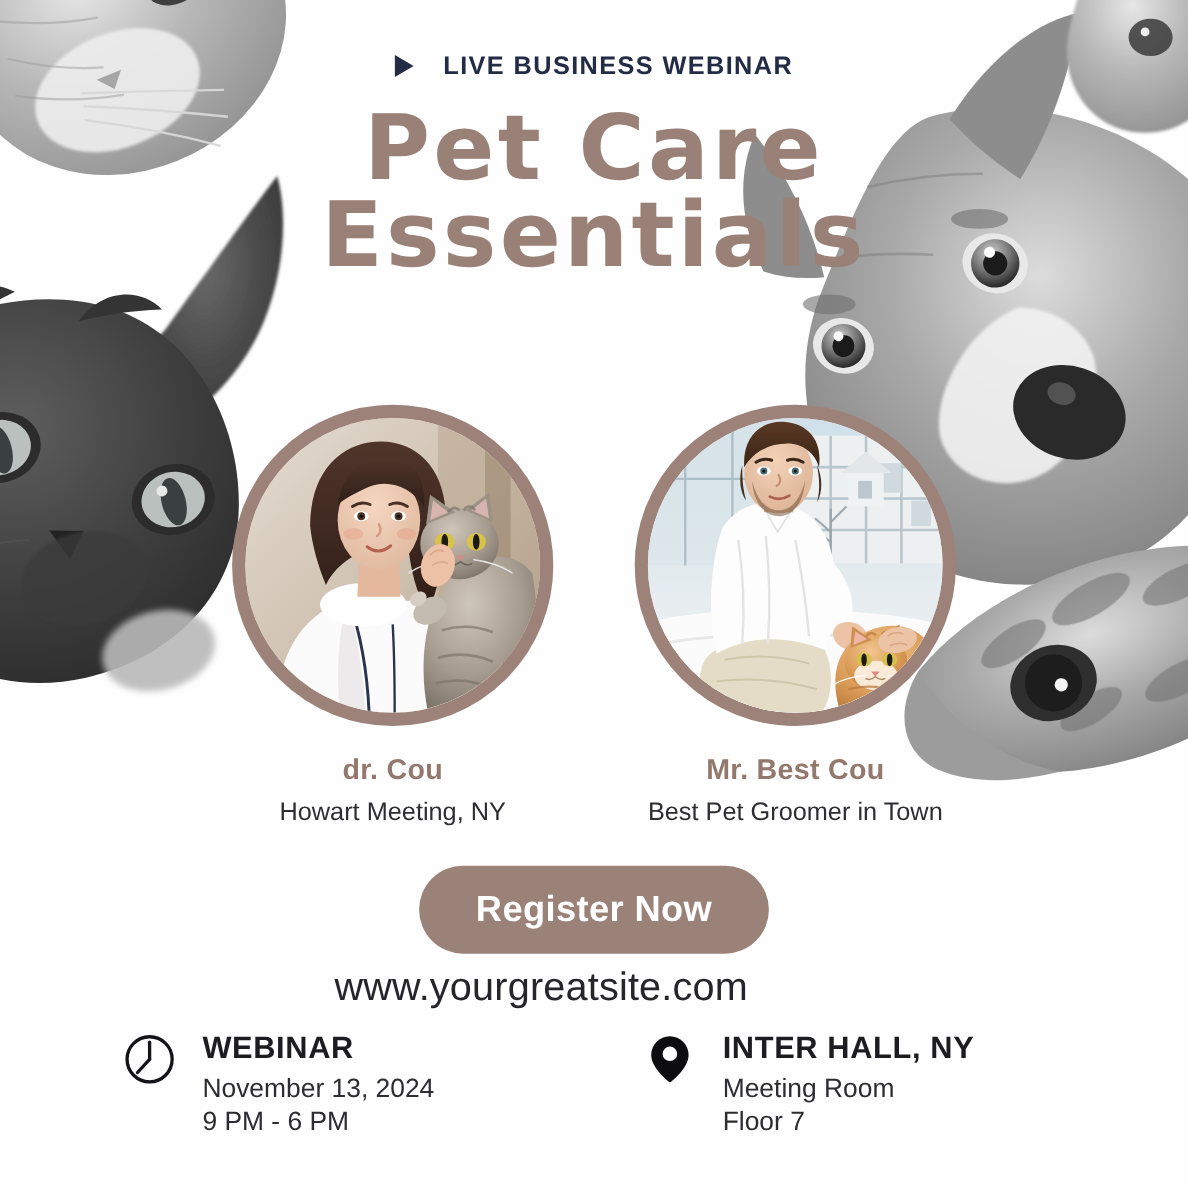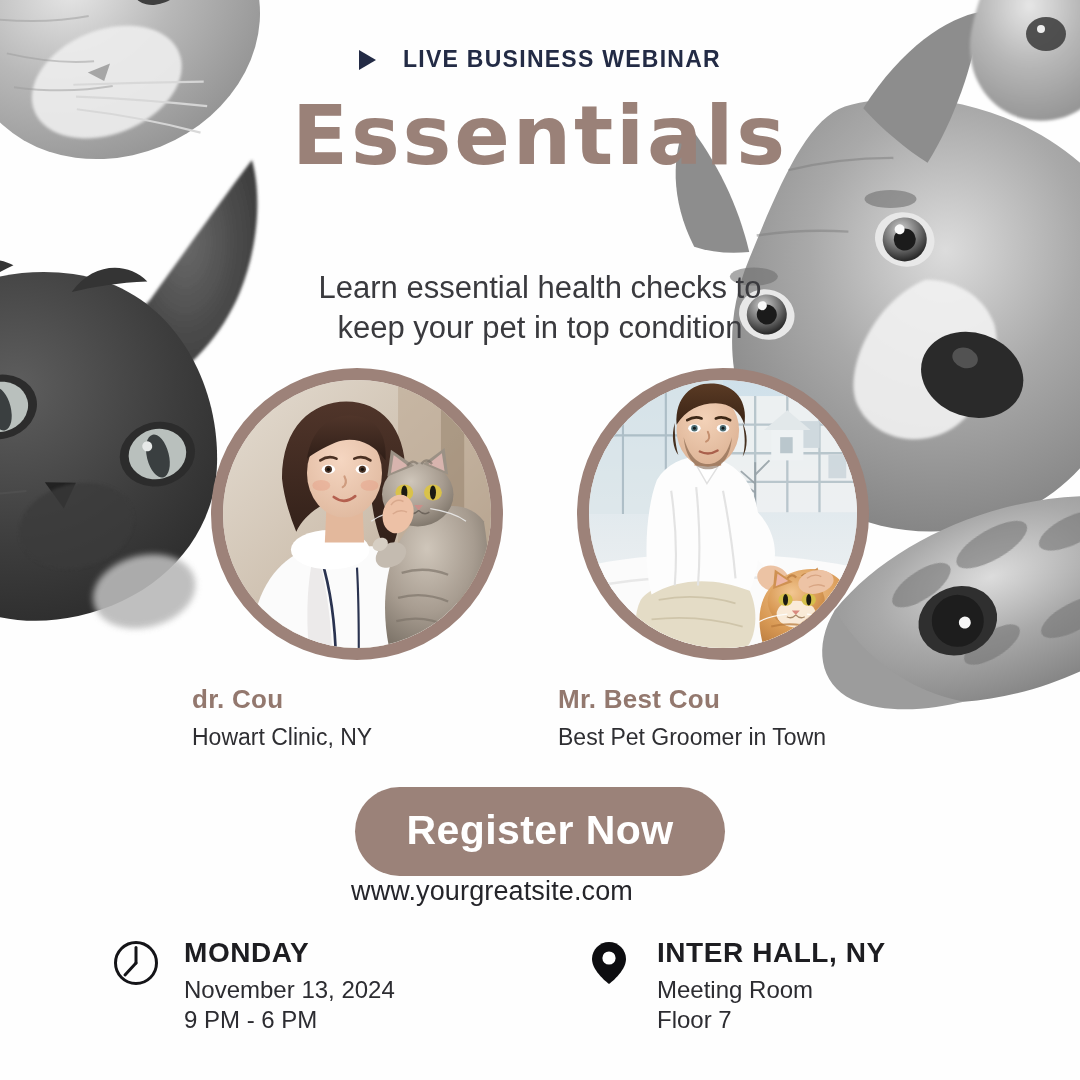--- a/index.html
+++ b/index.html
@@ -101,21 +101,21 @@
   
   .speakers {
     position: absolute;
     top: 368px;
     left: 0;
     width: 1080px;
     display: flex;
     justify-content: center;
     gap: 36px;
   }
-  .speaker { width: 330px; }
+  .speaker { width: 330px; text-align: center; }
   .avatar-ring {
     width: 292px;
     height: 292px;
     border-radius: 50%;
     margin: 0 auto;
     border: 12px solid #9d8279;
     overflow: hidden;
     background: #e8e3de;
     position: relative;
   }
@@ -139,36 +139,36 @@
     position: absolute;
     top: 787px;
     left: 0;
     width: 1080px;
     text-align: center;
   }
   .cta {
     display: inline-block;
     background: #9b8279;
     color: #ffffff;
-    font-size: 41px;
+    font-size: 33px;
     font-weight: bold;
     padding: 20px 52px 22px;
     border-radius: 46px;
     border: none;
     letter-spacing: 0.01em;
     cursor: pointer;
     font-family: "Liberation Sans", sans-serif;
   }
   .website {
     position: absolute;
     top: 876px;
     left: 0;
     width: 984px;
     text-align: center;
-    font-size: 27px;
+    font-size: 36px;
     color: #25252a;
     font-weight: 500;
     letter-spacing: 0.005em;
     text-decoration: none;
   }
 
   
   .footer {
     position: absolute;
     left: 0;
@@ -392,27 +392,24 @@
   </svg>
 
   <div class="content">
 
     <div class="eyebrow">
       <span class="eyebrow-tri"></span>
       <span class="eyebrow-text">LIVE BUSINESS WEBINAR</span>
     </div>
 
     <h1 class="title">
+      <span>Pet Care</span>
       <span class="l2">Essentials</span>
     </h1>
 
-    <p class="subtitle">
-      <span>Learn essential health checks to</span><br>
-      <span>keep your pet in top condition</span>
-    </p>
 
     <div class="speakers">
 
       <div class="speaker">
         <div class="avatar-ring">
           <svg viewBox="0 0 300 300" aria-hidden="true">
             <defs>
               <linearGradient id="bgWall1" x1="0" y1="0" x2="1" y2="1">
                 <stop offset="0%" stop-color="#e4dcd1"></stop>
                 <stop offset="55%" stop-color="#cdbfae"></stop>
@@ -505,21 +502,21 @@
             </g>
 
             <ellipse cx="196" cy="150" rx="17" ry="22" fill="#edc1a6" transform="rotate(16 196 150)"></ellipse>
             <g stroke="#d9a98d" stroke-width="1.6" fill="none">
               <path d="M188 140 q6 -8 14 -4"></path>
               <path d="M190 150 q8 -6 16 -2"></path>
             </g>
           </svg>
         </div>
         <div class="speaker-name">dr. Cou</div>
-        <div class="speaker-role">Howart Clinic, NY</div>
+        <div class="speaker-role">Howart Meeting, NY</div>
       </div>
 
       <div class="speaker">
         <div class="avatar-ring">
           <svg viewBox="0 0 300 300" aria-hidden="true">
             <defs>
               <linearGradient id="bgWin2" x1="0" y1="0" x2="0" y2="1">
                 <stop offset="0%" stop-color="#cfe0ea"></stop>
                 <stop offset="60%" stop-color="#e6ecef"></stop>
                 <stop offset="100%" stop-color="#f3f5f6"></stop>
@@ -662,21 +659,21 @@
 
       <div class="info-block">
         <span class="info-icon">
           <svg width="48" height="48" viewBox="0 0 48 48" aria-hidden="true">
             <circle cx="24" cy="24" r="20.5" fill="none" stroke="#141418" stroke-width="3"></circle>
             <path d="M24 24 V8.5" stroke="#141418" stroke-width="3" stroke-linecap="round"></path>
             <path d="M24 24 L13 36" stroke="#141418" stroke-width="3" stroke-linecap="round"></path>
           </svg>
         </span>
         <div>
-          <div class="info-head">MONDAY</div>
+          <div class="info-head">WEBINAR</div>
           <div class="info-line">November 13, 2024</div>
           <div class="info-line tight">9 PM - 6 PM</div>
         </div>
       </div>
 
       <div class="info-block right">
         <span class="info-icon">
           <svg width="48" height="48" viewBox="0 0 48 48" aria-hidden="true">
             <path d="M24 3 C14.6 3 7 10.6 7 20 C7 32.5 24 45 24 45 C24 45 41 32.5 41 20 C41 10.6 33.4 3 24 3 Z" fill="#0d0d10"></path>
             <circle cx="24" cy="19" r="6.6" fill="#ffffff"></circle>

